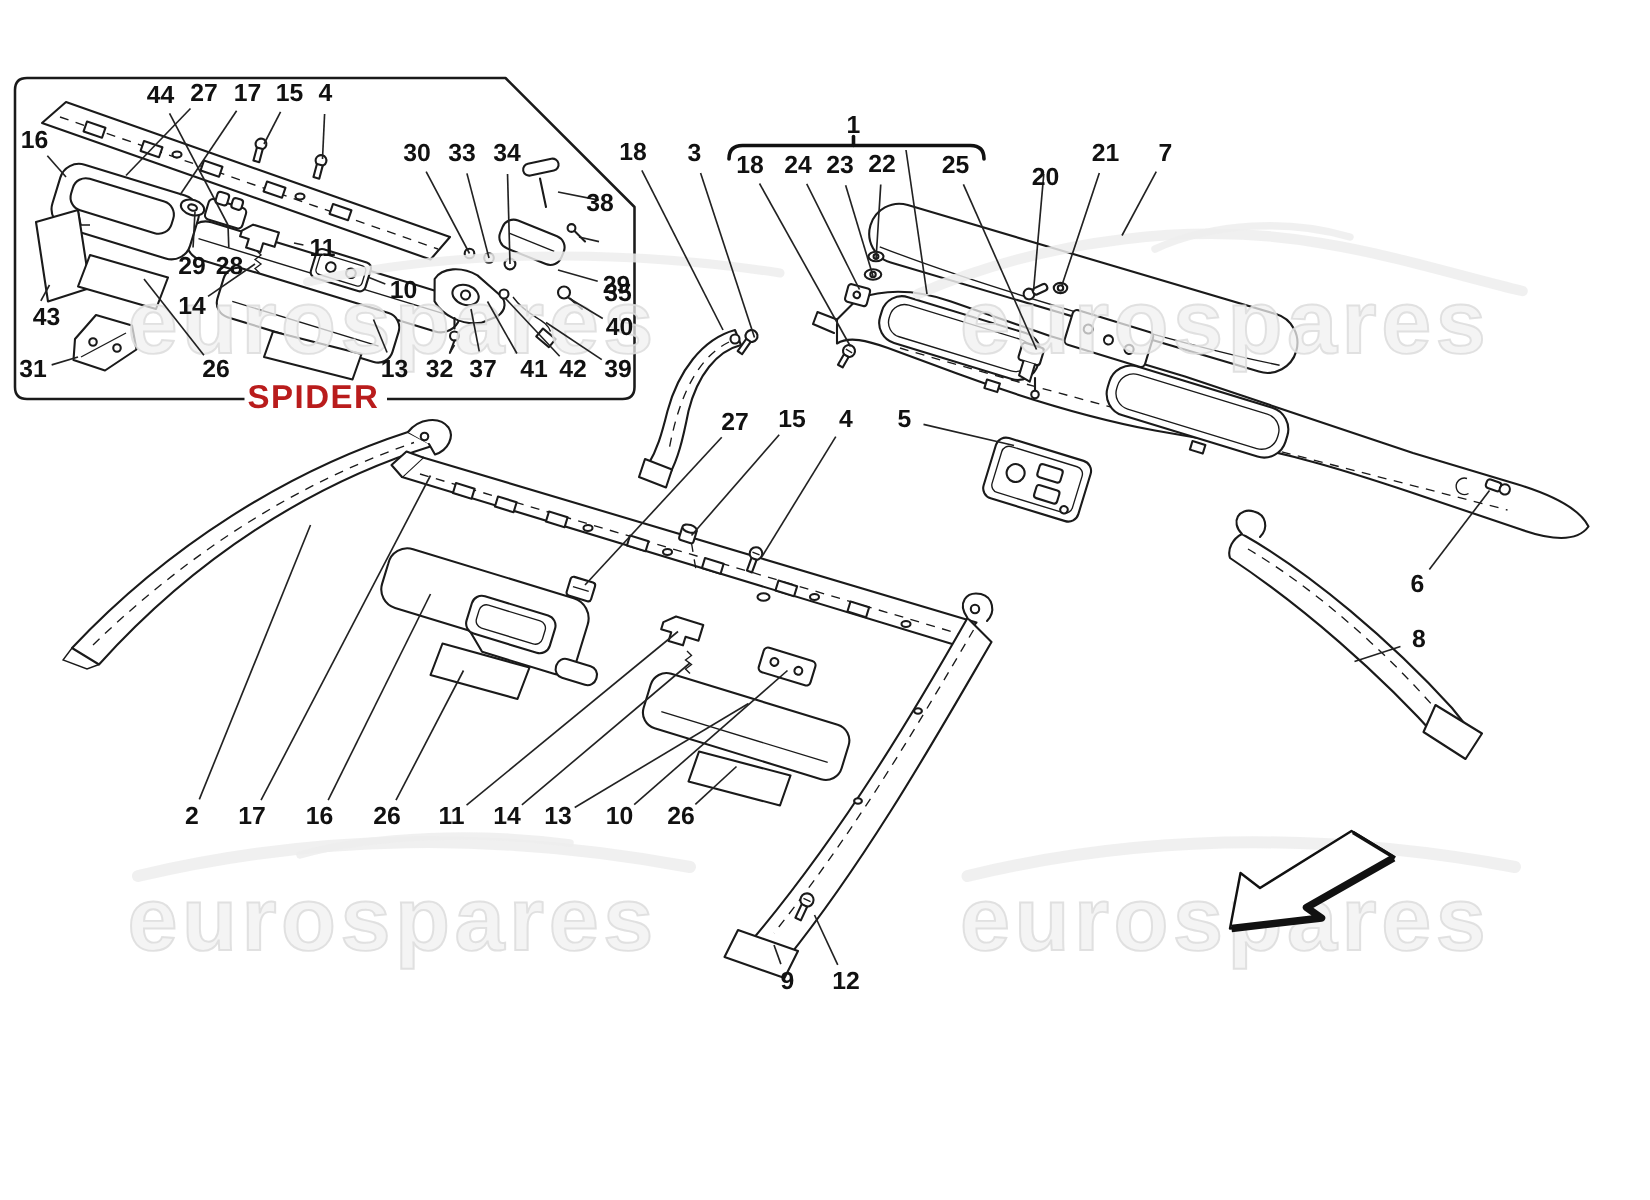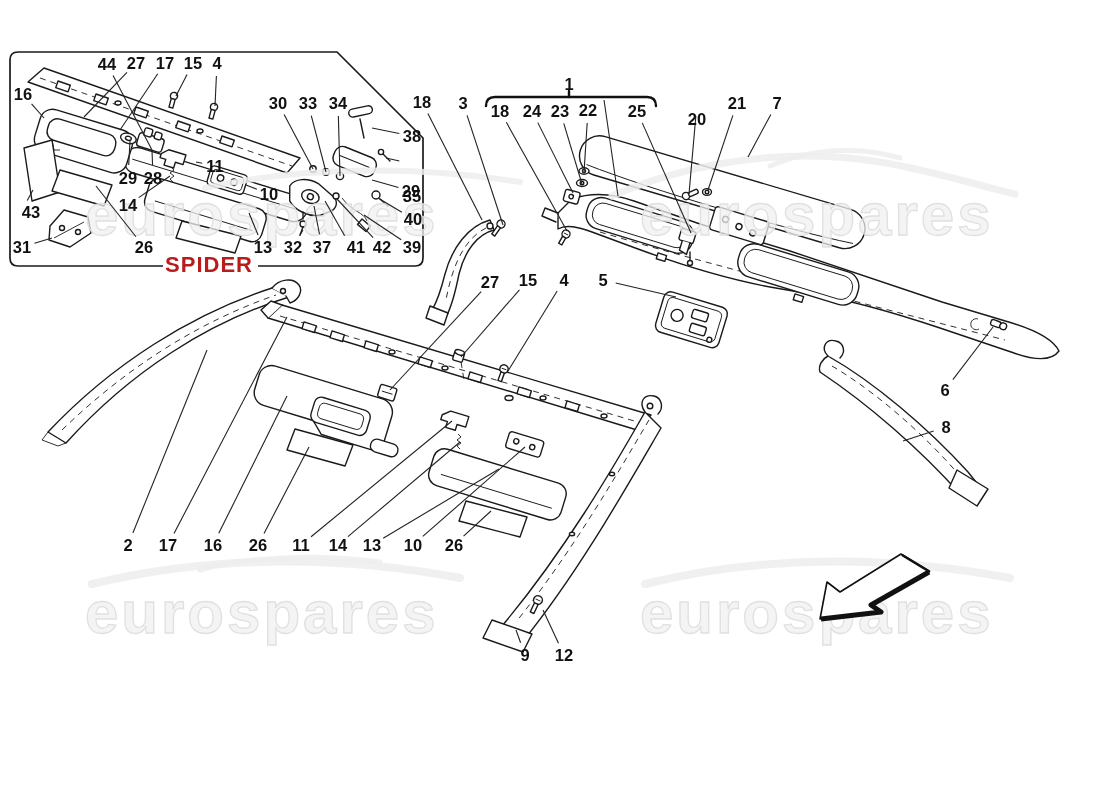--- a/index.html
+++ b/index.html
@@ -445,21 +445,21 @@
       <div class="callout" style="left: 144px; top: 247px;">26</div>
       <div class="callout" style="left: 263px; top: 247px;">13</div>
       <div class="callout" style="left: 293px; top: 247px; text-align: right;">32</div>
       <div class="callout" style="left: 322px; top: 247px;">37</div>
       <div class="callout" style="left: 356px; top: 247px; text-align: right;">41</div>
       <div class="callout" style="left: 382px; top: 247px;">42</div>
       <div class="callout" style="left: 412px; top: 247px;">39</div>
       <div class="callout" style="left: 413px; top: 219px;">40</div>
       <div class="callout" style="left: 411px; top: 191px;">29</div>
       <div class="callout" style="left: 412px; top: 164px; margin-top: 32px;">35</div>
-      <div class="callout" style="left: 412px; top: 136px;">38</div>
+      <div class="callout" style="left: 400px; top: 136px;">38</div>
       <div class="callout" style="left: 278px; top: 103px;">30</div>
       <div class="callout" style="left: 308px; top: 103px;">33</div>
       <div class="callout" style="left: 338px; top: 103px;">34</div>
       <div class="callout" style="left: 422px; top: 102px;">18</div>
       <div class="callout" style="left: 463px; top: 103px;">3</div>
       <div class="callout" style="left: 569px; top: 84px;">1</div>
       <div class="callout" style="left: 500px; top: 111px;">18</div>
       <div class="callout" style="left: 532px; top: 111px;">24</div>
       <div class="callout" style="left: 560px; top: 111px;">23</div>
       <div class="callout" style="left: 588px; top: 110px;">22</div>

